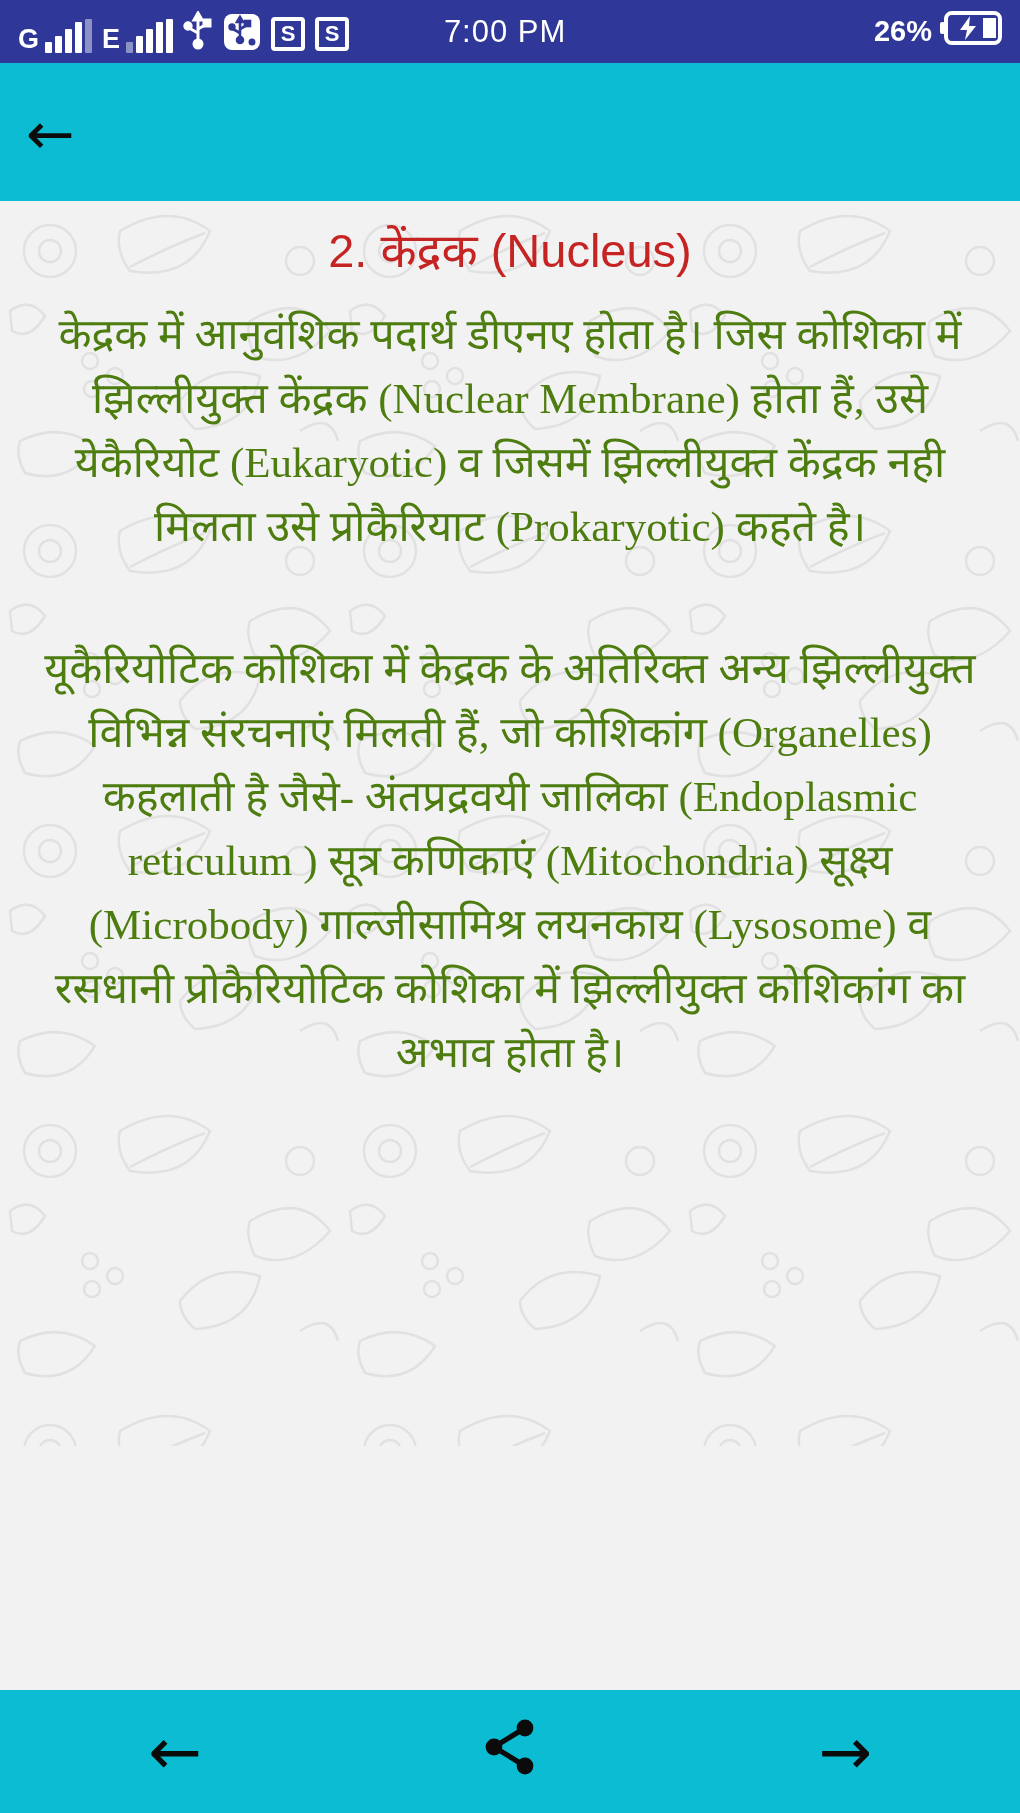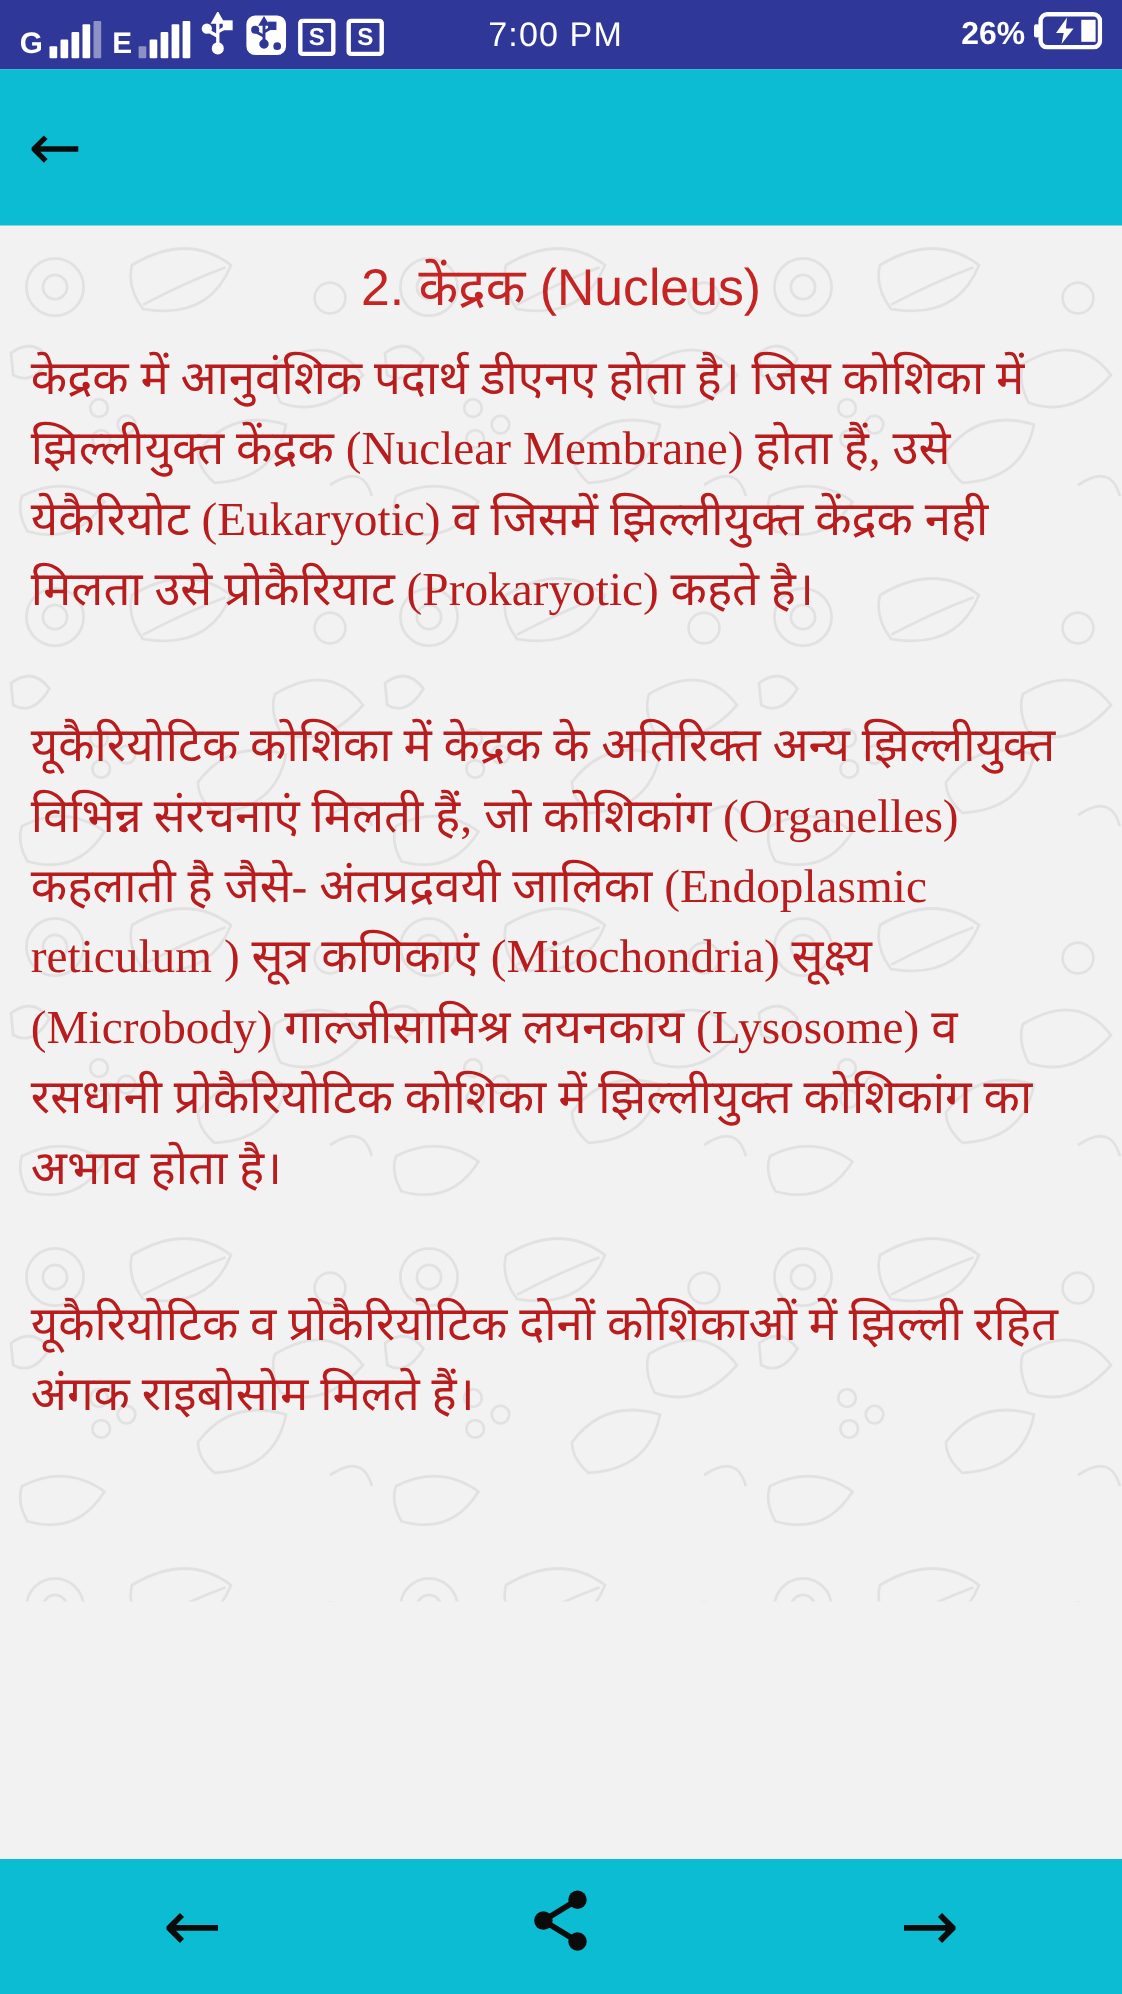--- a/index.html
+++ b/index.html
@@ -55,34 +55,34 @@
     font-size:58px;color:#0b0b0b;line-height:1;display:flex;align-items:center;justify-content:flex-start;
     font-family:"DejaVu Sans",sans-serif;
   }
   .app-title{
     color:#fff;font-size:44px;font-weight:bold;letter-spacing:.5px;
     margin-left:8px;white-space:nowrap;
   }
 
   
   .content{
-    position:absolute;top:211px;left:0;width:100%;height:1245px;
+    position:absolute;top:201px;left:0;width:100%;height:1245px;
     background:var(--content-bg);overflow:hidden;
   }
   .pattern{position:absolute;inset:0;pointer-events:none;}
   .content-inner{position:relative;padding:10px 28px 0 28px;color:#111;}
   .heading{
     text-align:center;color:var(--heading-color);
     font-size:47px;font-weight:500;margin:6px 0 22px 0;
     font-family:"Liberation Sans",sans-serif;
   }
   .para{
     font-family:"Liberation Serif","DejaVu Serif",serif;
-    font-size:43px;line-height:64px;color:#b91c1c;
-    margin-bottom:78px;text-align:left;
+    font-size:43px;line-height:64px;color:#4d7c0f;
+    margin-bottom:78px;text-align:center;
   }
 
   
   .bottom-bar{
     position:absolute;bottom:0;left:0;width:100%;height:123px;
     background:var(--bottom-bar-bg);
     display:flex;align-items:center;justify-content:space-between;
     padding:0 130px;
   }
   .nav-btn{
@@ -196,21 +196,20 @@
           </g>
         </pattern>
       </defs>
       <rect width="1020" height="1485" fill="url(#doodle)"></rect>
     </svg>
 
     <div class="content-inner">
       <h2 class="heading">2. केंद्रक  (Nucleus)</h2>
       <p class="para">केद्रक में आनुवंशिक पदार्थ डीएनए होता है। जिस कोशिका में झिल्लीयुक्त केंद्रक (Nuclear Membrane) होता हैं, उसे येकैरियोट (Eukaryotic) व जिसमें झिल्लीयुक्त केंद्रक नही मिलता उसे प्रोकैरियाट (Prokaryotic) कहते है।</p>
       <p class="para">यूकैरियोटिक कोशिका में केद्रक के अतिरिक्त अन्य झिल्लीयुक्त विभिन्न संरचनाएं मिलती हैं, जो  कोशिकांग (Organelles) कहलाती है जैसे- अंतप्रद्रवयी जालिका (Endoplasmic reticulum ) सूत्र कणिकाएं (Mitochondria) सूक्ष्य (Microbody) गाल्जीसामिश्र  लयनकाय (Lysosome) व रसधानी प्रोकैरियोटिक कोशिका में झिल्लीयुक्त कोशिकांग का अभाव होता है।</p>
-      <p class="para">यूकैरियोटिक व प्रोकैरियोटिक दोनों कोशिकाओं में झिल्ली रहित अंगक राइबोसोम मिलते हैं।</p>
     </div>
   </div>
 
   <div class="bottom-bar">
     <button class="nav-btn">
       <span>←</span>
     </button>
     <button class="nav-btn">
       <span>
         <svg width="56" height="60" viewBox="0 0 28 30">

